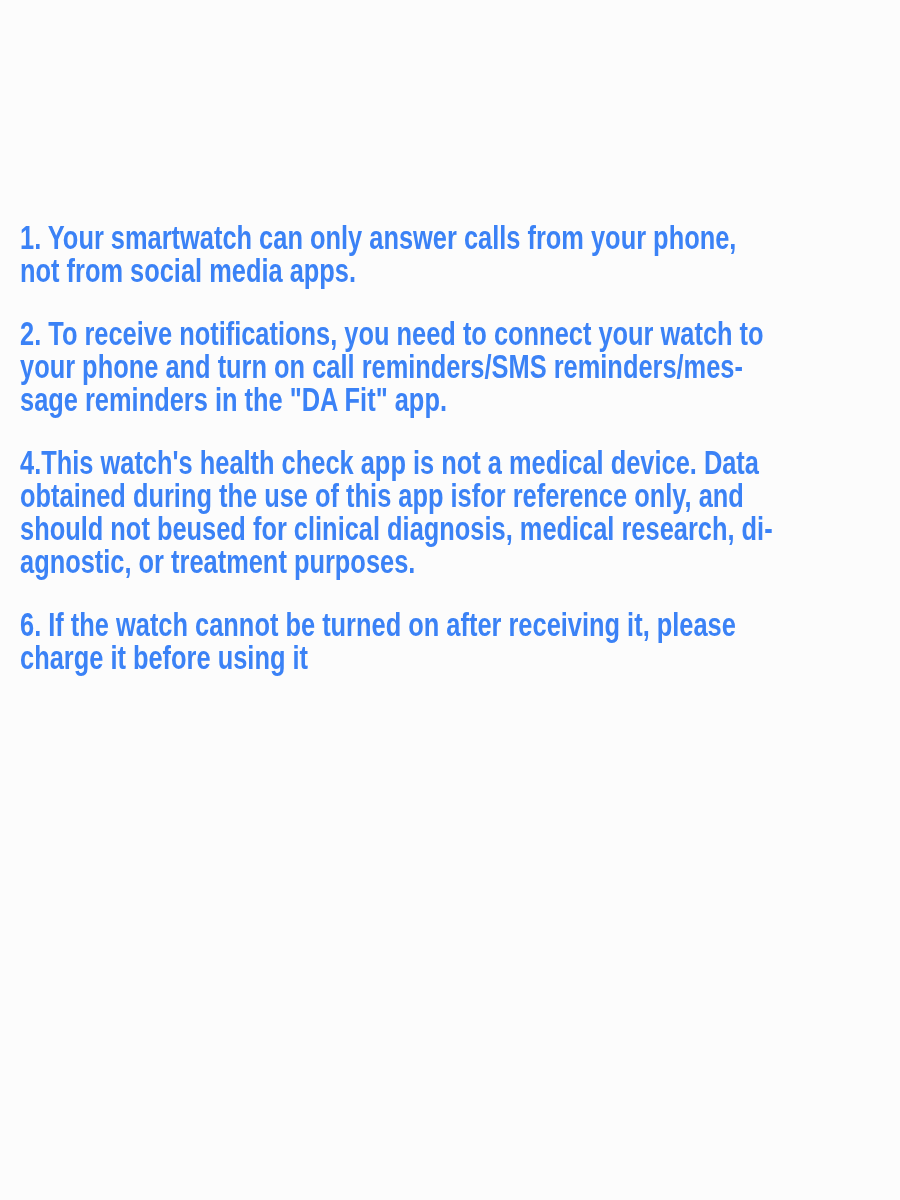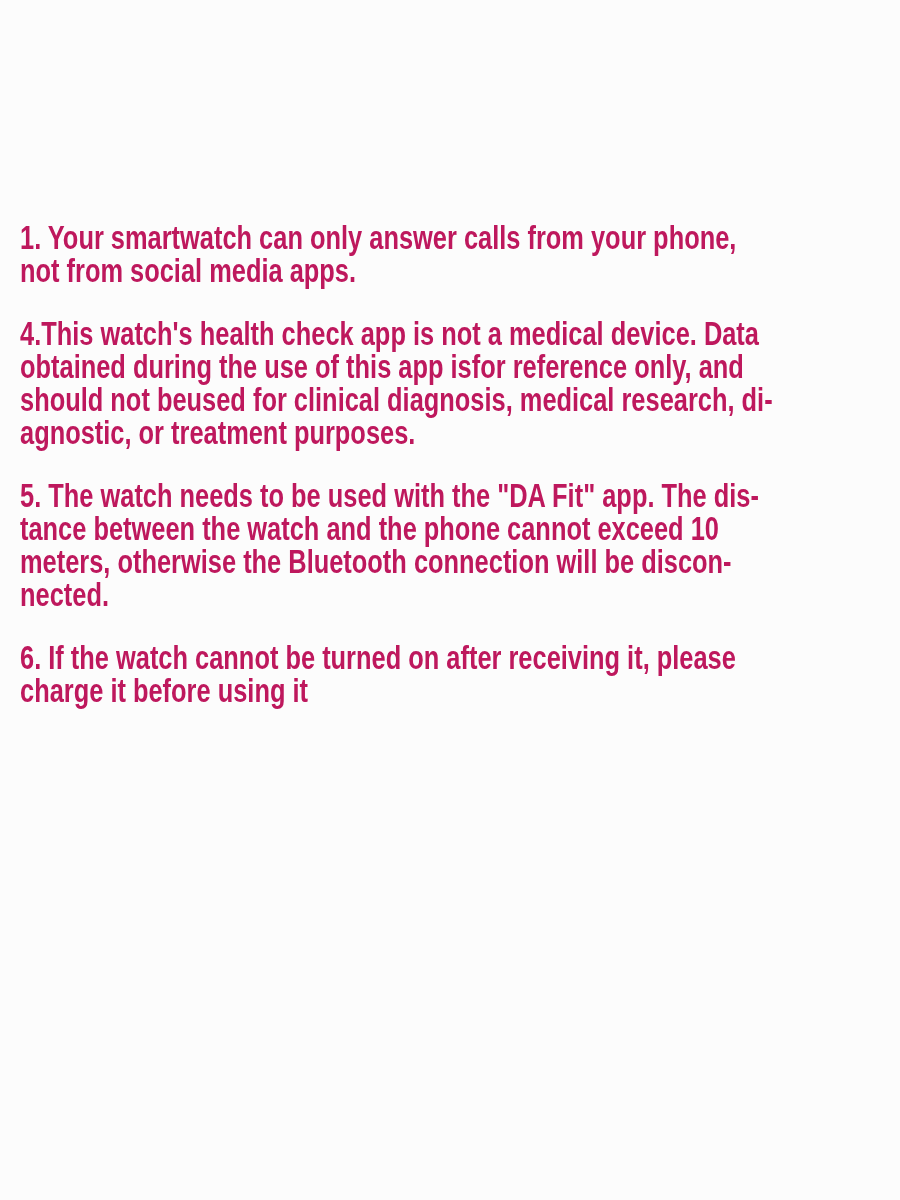--- a/index.html
+++ b/index.html
@@ -10,21 +10,21 @@
     width: 900px;
     height: 1200px;
     background: #fcfcfc;
     overflow: hidden;
   }
   .sheet {
     box-sizing: border-box;
     width: 900px;
     height: 1200px;
     padding: 221px 0 0 20px;
-    color: #be185d;
+    color: #3b82f6;
     font-family: "Liberation Sans", sans-serif;
     font-weight: 700;
     font-size: 33px;
     line-height: 33px;
   }
   .para {
     margin: 0 0 30px 0;
   }
   .line {
     white-space: nowrap;
@@ -35,34 +35,33 @@
 </head>
 <body>
 
 <main class="sheet">
 
   <section class="para">
     <div class="line">1. Your smartwatch can only answer calls from your phone,</div>
     <div class="line">not from social media apps.</div>
   </section>
 
+  <section class="para">
+    <div class="line">2. To receive notifications, you need to connect your watch to</div>
+    <div class="line">your phone and turn on call reminders/SMS reminders/mes-</div>
+    <div class="line">sage reminders in the "DA Fit" app.</div>
+  </section>
 
 
   <section class="para">
     <div class="line">4.This watch's health check app is not a medical device. Data</div>
     <div class="line">obtained during the use of this app isfor reference only, and</div>
     <div class="line">should not beused for clinical diagnosis, medical research, di-</div>
     <div class="line">agnostic, or treatment purposes.</div>
   </section>
 
-  <section class="para">
-    <div class="line">5. The watch needs to be used with the "DA Fit" app. The dis-</div>
-    <div class="line">tance between the watch and the phone cannot exceed 10</div>
-    <div class="line">meters, otherwise the Bluetooth connection will be discon-</div>
-    <div class="line">nected.</div>
-  </section>
 
   <section class="para">
     <div class="line">6. If the watch cannot be turned on after receiving it, please</div>
     <div class="line">charge it before using it</div>
   </section>
 
 </main>
 
 </body></html>

